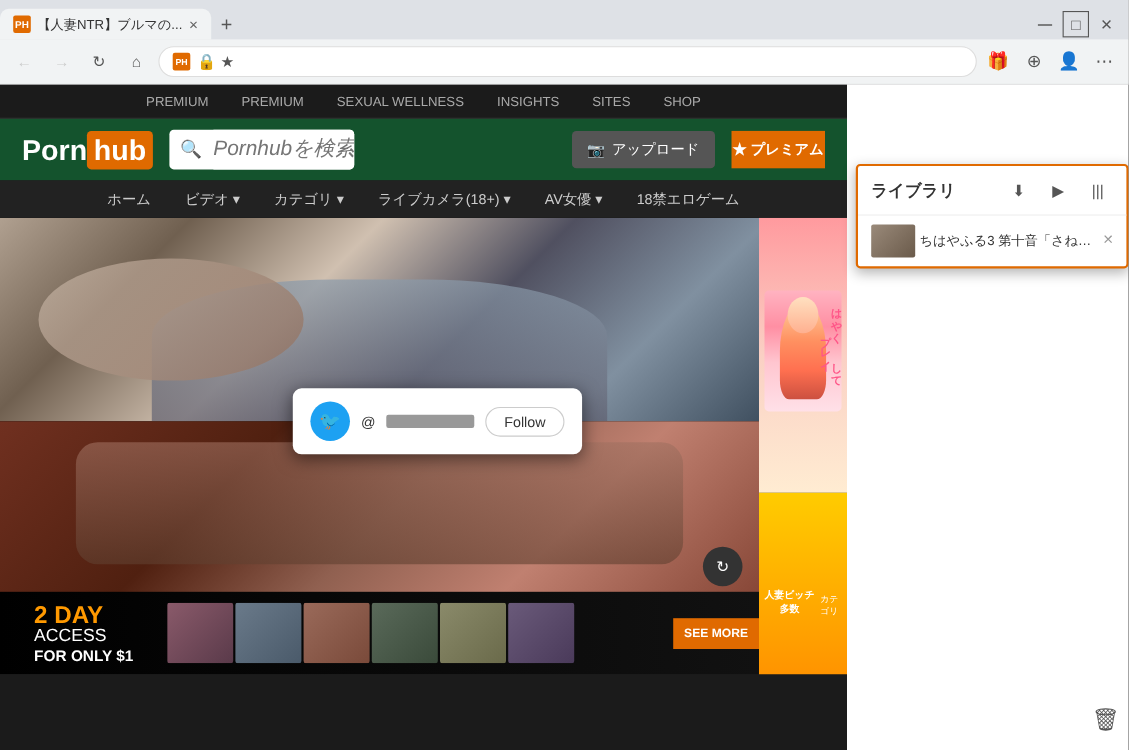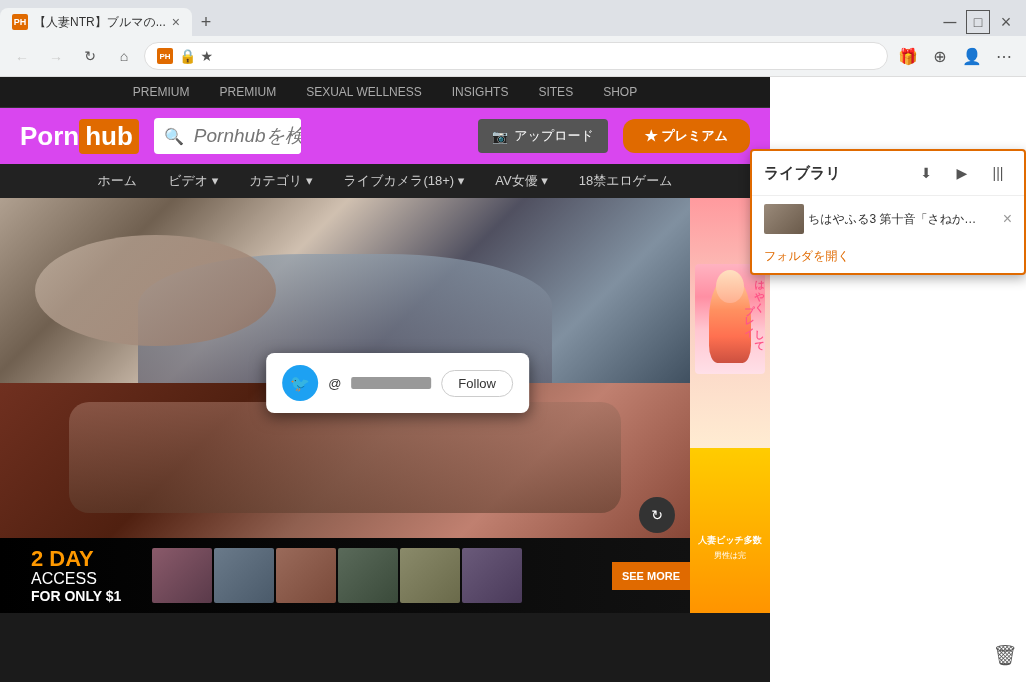--- a/index.html
+++ b/index.html
@@ -25,29 +25,29 @@
     .browser-action-btn { width: 28px; height: 28px; display: flex; align-items: center; justify-content: center; color: #555; font-size: 16px; cursor: pointer; border-radius: 4px; }
 
     
     .ph-site { background: #1b1b1b; width: 770px; height: 610px; overflow: hidden; position: relative; }
 
     
     .ph-top-nav { background: #1b1b1b; display: flex; align-items: center; justify-content: center; gap: 30px; padding: 8px 0; border-bottom: 1px solid #333; }
     .ph-top-nav a { color: #aaa; font-size: 12px; text-decoration: none; }
 
     
-    .ph-header { background: #d946ef; display: flex; align-items: center; padding: 10px 20px; gap: 15px; }
+    .ph-header { background: #14532d; display: flex; align-items: center; padding: 10px 20px; gap: 15px; }
     .ph-logo { display: flex; align-items: center; }
     .ph-logo-text-porn { color: #fff; font-size: 26px; font-weight: bold; }
     .ph-logo-text-hub { background: #e06a00; color: #fff; font-size: 26px; font-weight: bold; padding: 2px 6px; border-radius: 4px; }
     .ph-search { flex: 1; display: flex; align-items: center; background: #fff; border-radius: 4px; overflow: hidden; max-width: 380px; height: 36px; }
     .ph-search-icon { padding: 0 10px; color: #666; font-size: 16px; }
     .ph-search input { border: none; outline: none; font-size: 14px; color: #999; font-style: italic; flex: 1; padding: 8px 0; }
     .ph-upload-btn { background: #555; color: #fff; border: none; padding: 8px 14px; border-radius: 4px; font-size: 13px; cursor: pointer; display: flex; align-items: center; gap: 6px; }
-    .ph-premium-btn { background: #e06a00; color: #fff; border: none; padding: 8px 22px; border-radius: 12px; font-size: 13px; cursor: pointer; font-weight: bold; }
+    .ph-premium-btn { background: #e06a00; color: #fff; border: none; padding: 8px 1px; border-radius: 0; font-size: 13px; cursor: pointer; font-weight: bold; }
 
     
     .ph-sec-nav { background: #222; display: flex; justify-content: center; gap: 31px; padding: 8px 0; }
     .ph-sec-nav a { color: #ccc; font-size: 13px; text-decoration: none; }
     .ph-video-area { flex: 1; position: relative; overflow: hidden; }
     .ph-video-bg { width: 100%; height: 370px; background: #000; display: flex; align-items: center; justify-content: center; overflow: hidden; position: relative; }
 
     
     .twitter-popup { position: absolute; left: 50%; top: 50%; transform: translate(-30%, -50%); background: #fff; border-radius: 8px; padding: 12px 16px; display: flex; align-items: center; gap: 10px; box-shadow: 0 4px 15px rgba(0,0,0,0.5); z-index: 10; }
     .twitter-icon { width: 36px; height: 36px; background: #1da1f2; border-radius: 50%; display: flex; align-items: center; justify-content: center; color: #fff; font-size: 18px; }
@@ -66,27 +66,27 @@
     .promo-img:nth-child(2) { background: linear-gradient(135deg, #6a7a8a, #4a5a6a); }
     .promo-img:nth-child(3) { background: linear-gradient(135deg, #9a6a5a, #7a4a3a); }
     .promo-img:nth-child(4) { background: linear-gradient(135deg, #5a6a5a, #3a4a3a); }
     .promo-img:nth-child(5) { background: linear-gradient(135deg, #8a8a6a, #6a6a4a); }
     .promo-img:nth-child(6) { background: linear-gradient(135deg, #6a5a7a, #4a3a5a); }
     .see-more-btn { background: #e06a00; color: #fff; font-size: 11px; font-weight: bold; padding: 8px 10px; text-align: center; min-width: 40px; cursor: pointer; }
 
     
     .ph-sidebar { width: 80px; background: #1b1b1b; overflow: hidden; }
     .ph-ad { width: 80px; height: 250px; background: linear-gradient(180deg, #ff9a9e, #fad0c4, #ffecd2); position: relative; overflow: hidden; display: flex; flex-direction: column; align-items: center; justify-content: center; }
-    .ph-ad2 { width: 80px; height: 200px; background: linear-gradient(180deg, #f7971e, #ffd200); position: relative; overflow: hidden; display: flex; flex-direction: column; align-items: center; justify-content: center; }
+    .ph-ad2 { width: 80px; height: 200px; background: linear-gradient(180deg, #f7971e, #ffd200); position: relative; overflow: hidden; display: flex; align-items: center; justify-content: center; }
 
     
     .scroll-indicator { position: absolute; bottom: 80px; right: 15px; width: 36px; height: 36px; background: #333; border-radius: 50%; display: flex; align-items: center; justify-content: center; }
 
     
-    .library-panel { position: absolute; right: 0; top: 72px; width: 276px; background: #fff; border: 2px solid #e06a00; border-radius: 4px; z-index: 100; box-shadow: 0 4px 12px rgba(0,0,0,0.3); }
+    .library-panel { position: absolute; right: 0; top: 72px; width: 248px; background: #fff; border: 2px solid #e06a00; border-radius: 4px; z-index: 100; box-shadow: 0 4px 12px rgba(0,0,0,0.3); }
     .library-header { display: flex; align-items: center; padding: 8px 12px; border-bottom: 1px solid #eee; gap: 8px; }
     .library-title { font-size: 15px; font-weight: bold; flex: 1; color: #333; }
     .library-action-btn { width: 28px; height: 28px; display: flex; align-items: center; justify-content: center; color: #555; font-size: 14px; cursor: pointer; border-radius: 4px; }
     .library-item { display: flex; align-items: center; padding: 8px 12px; gap: 4px; }
     .library-thumb { width: 40px; height: 30px; background: #8a7a6a; border-radius: 2px; flex-shrink: 0; }
     .library-item-info { flex: 1; overflow: hidden; }
     .library-item-title { font-size: 12px; color: #333; overflow: hidden; text-overflow: ellipsis; white-space: nowrap; }
     .library-item-close { font-size: 16px; color: #999; cursor: pointer; }
     .library-folder { padding: 4px 12px 8px; }
     .library-folder-link { color: #e06a00; font-size: 12px; text-decoration: none; cursor: pointer; }
@@ -242,42 +242,39 @@
             </div>
             <div style="padding:4px;text-align:center;">
               <div style="font-size:10px;color:#ff5588;font-weight:bold;writing-mode:vertical-rl;position:absolute;top:30%;right:4px;">はやく</div>
               <div style="font-size:10px;color:#ff5588;font-weight:bold;writing-mode:vertical-rl;position:absolute;top:40%;right:14px;">プレイ</div>
               <div style="font-size:10px;color:#ff5588;font-weight:bold;writing-mode:vertical-rl;position:absolute;top:50%;right:4px;">して</div>
             </div>
           </div>
 
           <div class="ph-ad2" style="background:linear-gradient(180deg,#ffcc00 0%,#ff8800 100%);padding:4px;">
             <div style="font-size:9px;color:#fff;font-weight:bold;text-align:center;line-height:1.3;">人妻ビッチ多数</div>
-            <div style="font-size:8px;color:#fff;text-align:center;margin-top:4px;line-height:1.4;">男性は完</div>
+            <div style="font-size:8px;color:#fff;text-align:center;margin-top:4px;line-height:1.4;">カテゴリ</div>
           </div>
         </div>
       </div>
     </div>
 
     <div class="library-panel">
       <div class="library-header">
         <span class="library-title">ライブラリ</span>
         <div class="library-action-btn">⬇</div>
         <div class="library-action-btn">▶</div>
         <div class="library-action-btn">|||</div>
       </div>
       <div class="library-item">
         <div class="library-thumb" style="background:linear-gradient(135deg,#9a8a7a,#6a5a4a);"></div>
         <div class="library-item-info">
           <div class="library-item-title">ちはやふる3 第十音「さねか…</div>
         </div>
         <span class="library-item-close">×</span>
       </div>
-      <div class="library-folder">
-        <a class="library-folder-link">フォルダを開く</a>
-      </div>
     </div>
 
     <div style="position:absolute;bottom:20px;right:8px;font-size:20px;color:#555;cursor:pointer;">🗑</div>
 
   </div>
 
 </div>
 
 </body></html>

